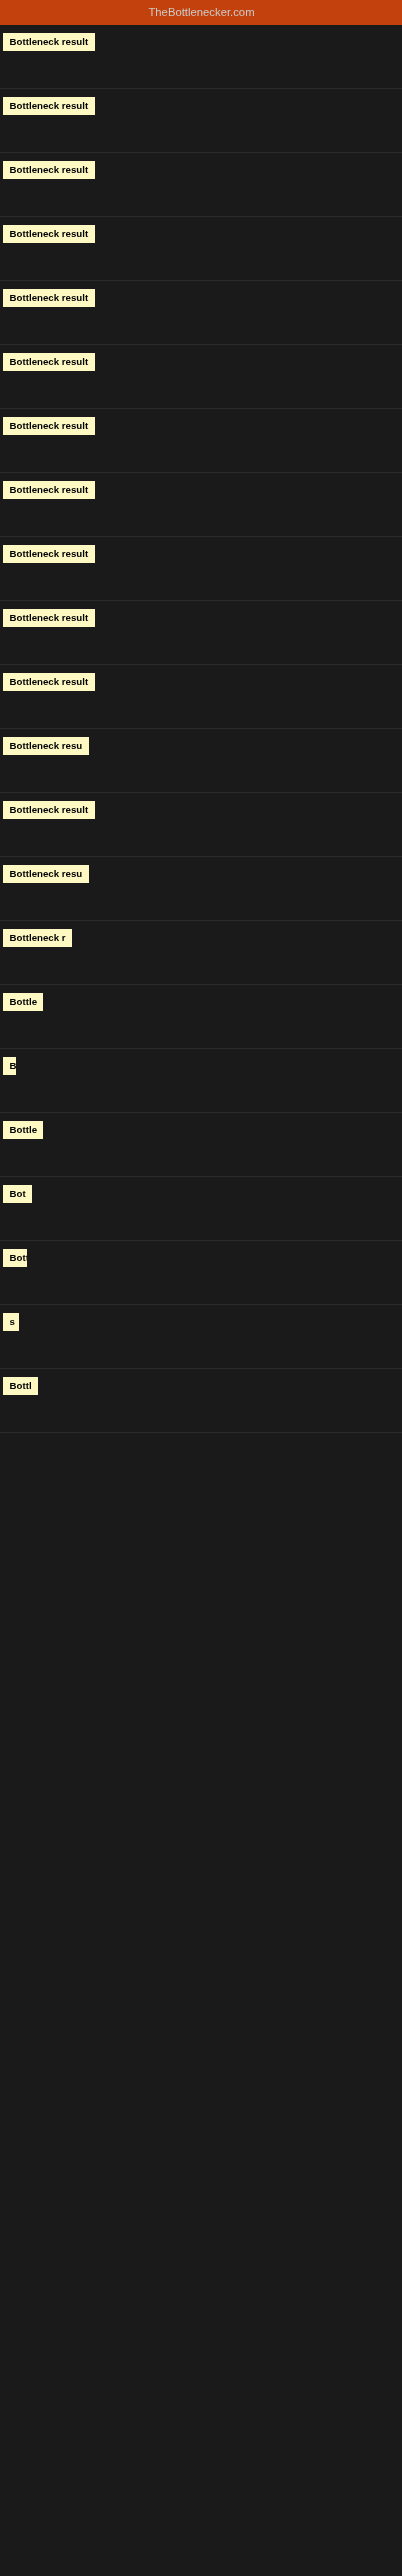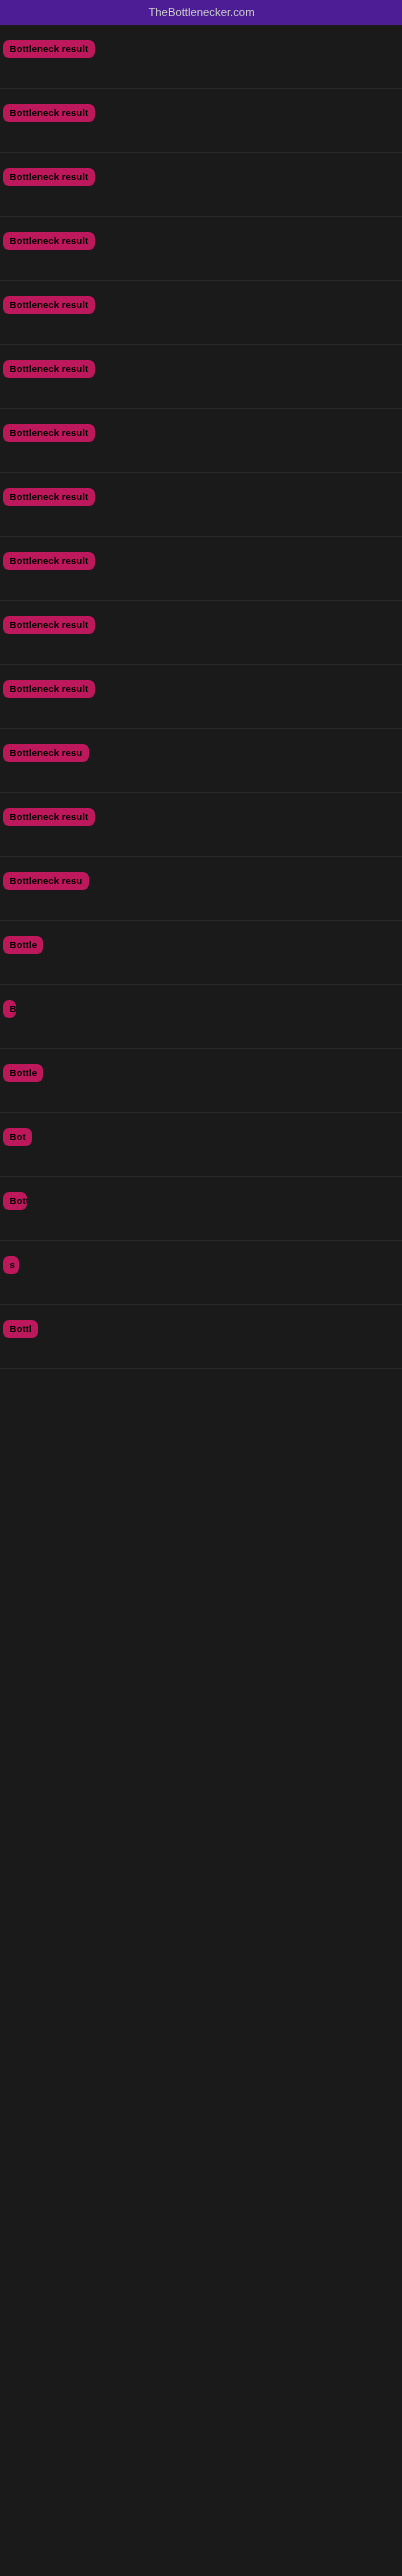--- a/index.html
+++ b/index.html
@@ -14,42 +14,42 @@
       background-color: #1a1a1a;
       font-family: Arial, sans-serif;
       position: relative;
     }
 
     .site-title {
       text-align: center;
       color: #cccccc;
       font-size: 11.3px;
       padding: 6.4px 0;
-      background-color: #4c1d95;
+      background-color: #c2410c;
     }
 
     .bottleneck-item {
       display: flex;
       align-items: flex-start;
       padding: 6.4px 0 6.4px 3.2px;
       border-bottom: 0.8px solid #2a2a2a;
       min-height: 64px;
     }
 
     .bottleneck-badge {
-      background-color: #be185d;
+      background-color: #fef9c3;
       color: #000000;
       font-size: 9.7px;
       font-weight: bold;
       padding: 3.2px 6.4px;
-      border-radius: 6px;
+      border-radius: 0;
       white-space: nowrap;
       display: inline-block;
       flex-shrink: 0;
-      margin-top: 9px;
+      margin-top: 2px;
     }
 
     .bottleneck-badge.truncated-1 { max-width: 105px; overflow: hidden; }
     .bottleneck-badge.truncated-2 { max-width: 93px; overflow: hidden; }
     .bottleneck-badge.truncated-3 { max-width: 76px; overflow: hidden; }
     .bottleneck-badge.truncated-4 { max-width: 64px; overflow: hidden; }
     .bottleneck-badge.truncated-5 { max-width: 56px; overflow: hidden; }
     .bottleneck-badge.truncated-6 { max-width: 48px; overflow: hidden; }
     .bottleneck-badge.truncated-7 { max-width: 40px; overflow: hidden; }
     .bottleneck-badge.truncated-8 { max-width: 32px; overflow: hidden; }
@@ -100,20 +100,23 @@
     <div class="bottleneck-item">
       <span class="bottleneck-badge truncated-1">Bottleneck resu</span>
     </div>
     <div class="bottleneck-item">
       <span class="bottleneck-badge">Bottleneck result</span>
     </div>
     <div class="bottleneck-item">
       <span class="bottleneck-badge truncated-2">Bottleneck resu</span>
     </div>
     <div class="bottleneck-item">
+      <span class="bottleneck-badge truncated-3">Bottleneck r</span>
+    </div>
+    <div class="bottleneck-item">
       <span class="bottleneck-badge truncated-6">Bottle</span>
     </div>
     <div class="bottleneck-item">
       <span class="bottleneck-badge truncated-11">B</span>
     </div>
     <div class="bottleneck-item">
       <span class="bottleneck-badge truncated-7">Bottle</span>
     </div>
     <div class="bottleneck-item">
       <span class="bottleneck-badge truncated-8">Bot</span>

